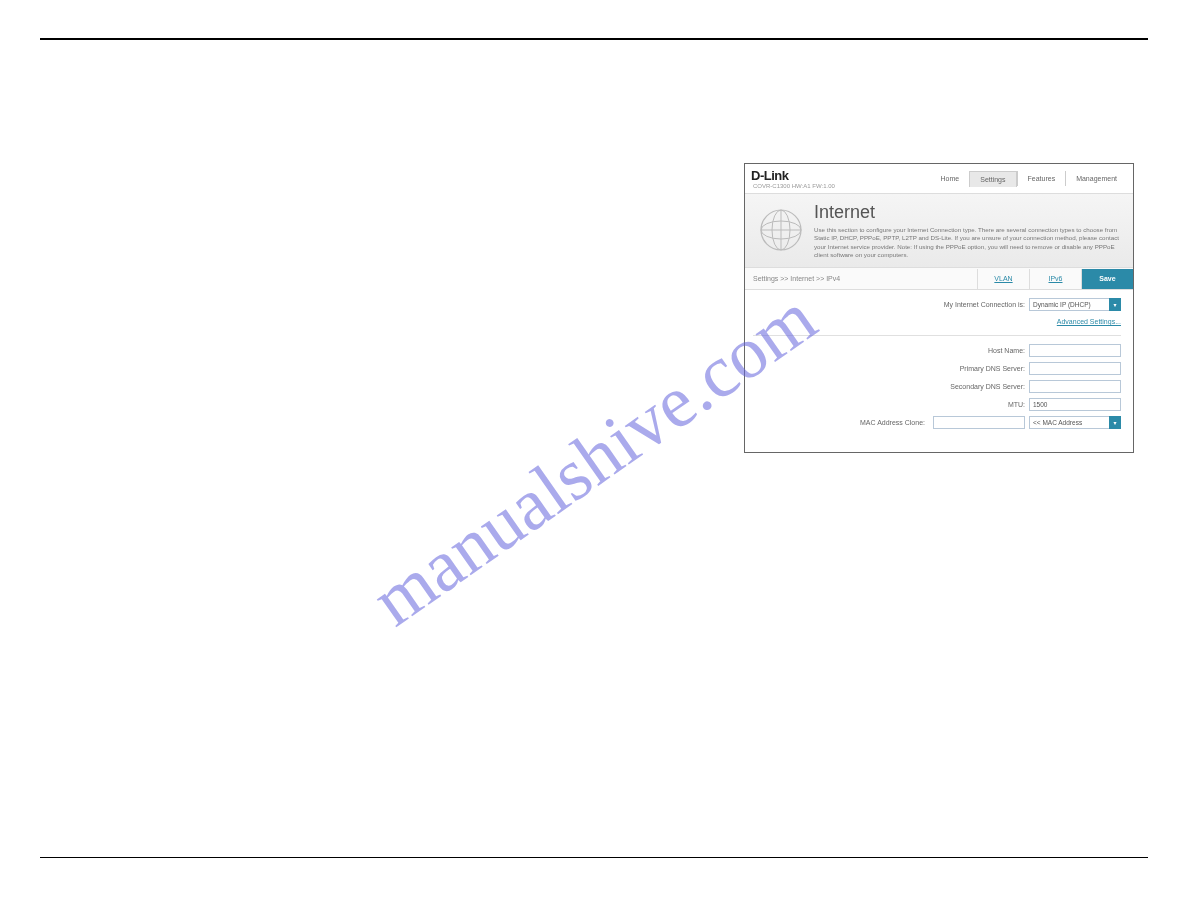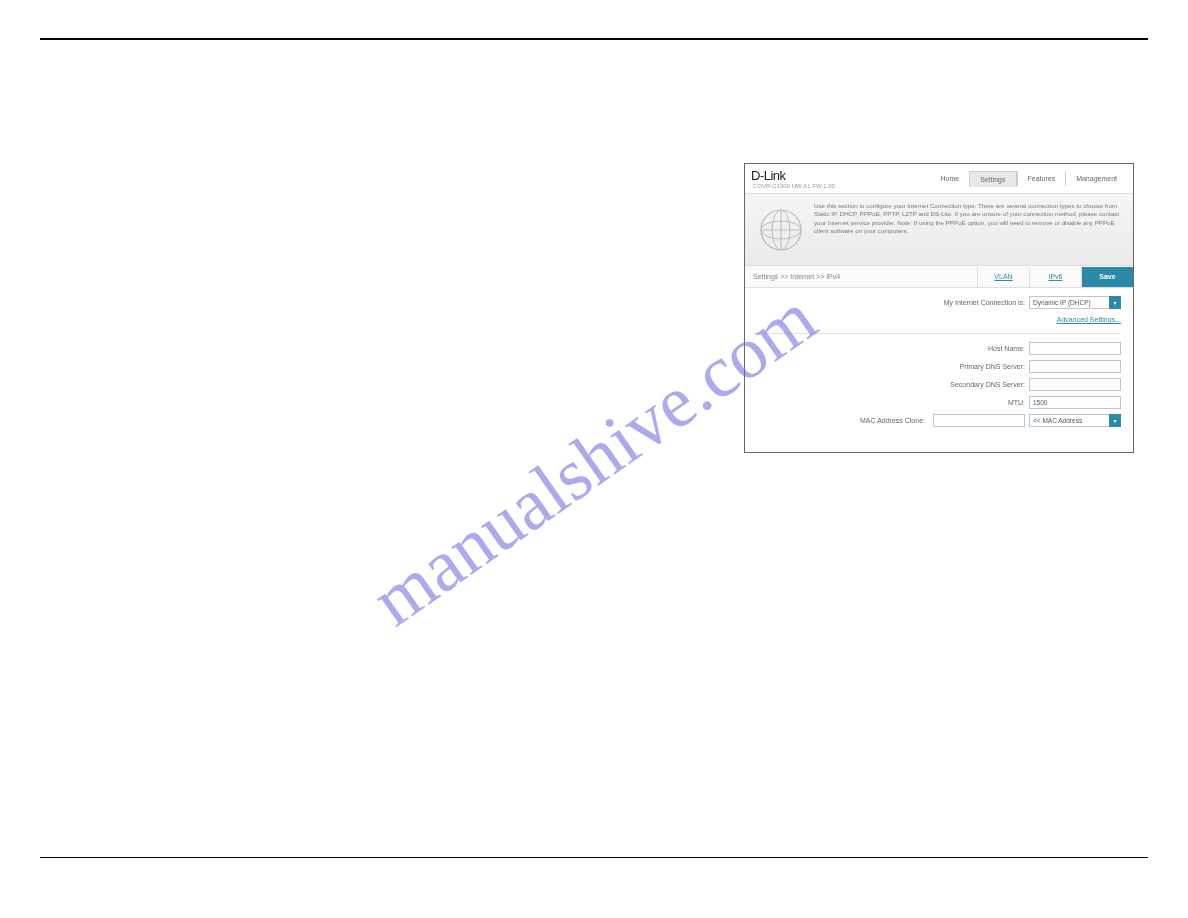--- a/index.html
+++ b/index.html
@@ -53,21 +53,21 @@
   }
   .rp-topbar {
     display: flex;
     align-items: center;
     height: 30px;
     padding: 0 6px;
     border-bottom: 1px solid #ddd;
     background: #fff;
   }
   .rp-brand {
-    font-weight: normal;
+    font-weight: bold;
     font-size: 13px;
     color: #222;
     letter-spacing: -0.5px;
   }
   .rp-model {
     font-size: 6px;
     color: #999;
     margin-left: 2px;
   }
   .rp-nav {
@@ -235,20 +235,21 @@
     <div class="rp-globe">
       <svg viewBox="0 0 48 48">
         <circle cx="24" cy="24" r="20" fill="none" stroke="#bbb" stroke-width="1.2"></circle>
         <ellipse cx="24" cy="24" rx="20" ry="9" fill="none" stroke="#bbb" stroke-width="1"></ellipse>
         <ellipse cx="24" cy="24" rx="9" ry="20" fill="none" stroke="#bbb" stroke-width="1"></ellipse>
         <line x1="4" y1="24" x2="44" y2="24" stroke="#bbb" stroke-width="1"></line>
         <line x1="24" y1="4" x2="24" y2="44" stroke="#bbb" stroke-width="1"></line>
       </svg>
     </div>
     <div class="rp-header-text">
+      <div class="rp-title">Internet</div>
       <div class="rp-desc">Use this section to configure your Internet Connection type. There are several connection types to choose from Static IP, DHCP, PPPoE, PPTP, L2TP and DS-Lite. If you are unsure of your connection method, please contact your Internet service provider. Note: If using the PPPoE option, you will need to remove or disable any PPPoE client software on your computers.</div>
     </div>
   </div>
 
   <div class="rp-tabbar">
     <div class="rp-breadcrumb">Settings &gt;&gt; Internet &gt;&gt; IPv4</div>
     <div class="rp-tab">VLAN</div>
     <div class="rp-tab">IPv6</div>
     <div class="rp-tab save">Save</div>
   </div>

